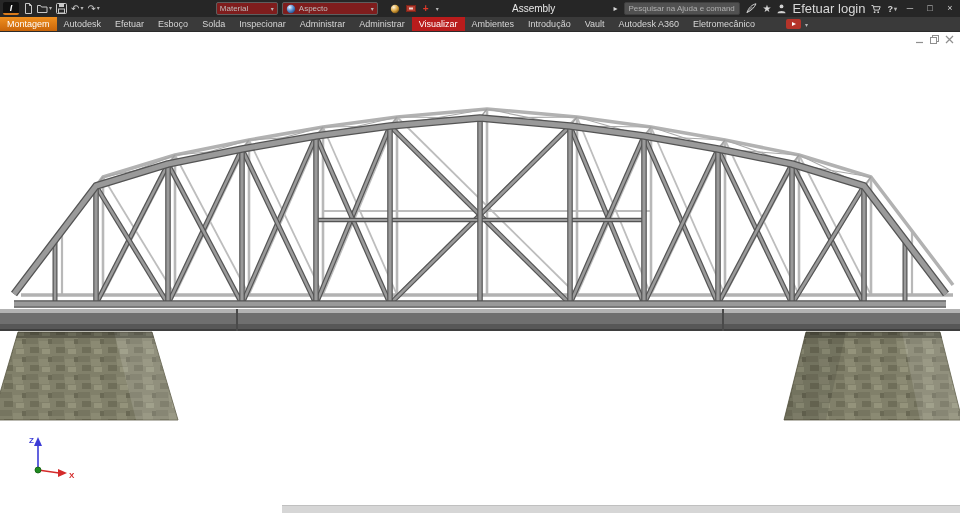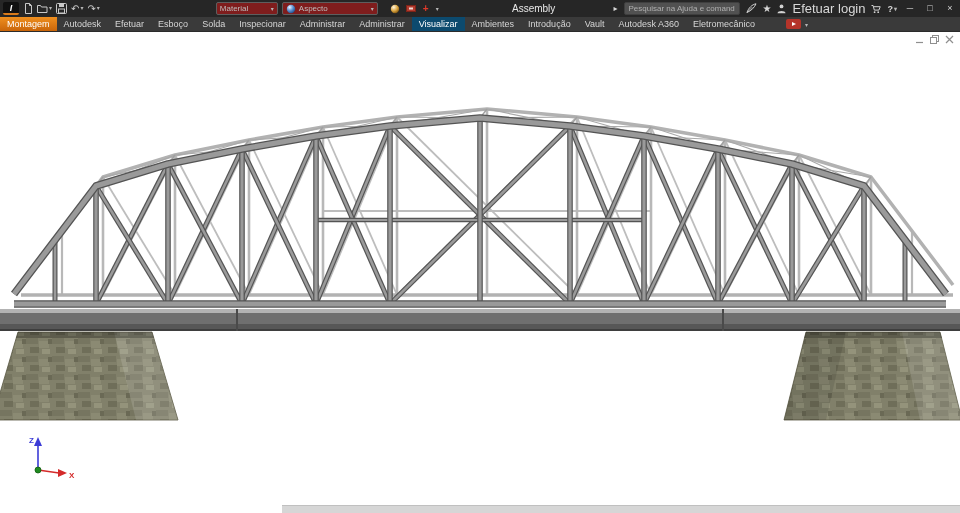--- a/index.html
+++ b/index.html
@@ -30,21 +30,21 @@
   .star{color:#d8d8d8;font-size:10px;line-height:13px;}
   .login{font-size:13px;color:#d8d8d8;white-space:nowrap;}
   .help{color:#d8d8d8;font-size:9px;font-weight:bold;display:flex;align-items:center;}
   .winbtn{width:14px;text-align:center;font-size:9px;color:#d2d2d2;line-height:17px;}
 
   
   .tabbar{position:absolute;top:17px;left:0;right:0;height:15px;background:#3a3a3a;display:flex;align-items:stretch;
           font-size:9px;color:#d6d6d6;border-bottom:1px solid #2b2b2b;box-sizing:border-box;}
   .tab{padding:0 7px;line-height:14px;white-space:nowrap;cursor:default;}
   .tab.file{background:linear-gradient(#ef8f1f,#c9650a);color:#fff;}
-  .tab.active{background:#0c4a6e;color:#fff;}
+  .tab.active{background:#b91c1c;color:#fff;}
   .yt{display:flex;align-items:center;gap:3px;margin-left:24px;}
   .yt-box{width:15px;height:10px;background:#b5342a;border-radius:2px;display:flex;align-items:center;justify-content:center;}
   .yt-play{width:0;height:0;border-left:4px solid #fff;border-top:2.5px solid transparent;border-bottom:2.5px solid transparent;}
 
   
   .viewport{position:absolute;top:32px;left:0;right:0;bottom:0;background:#fff;}
   .doc-controls{position:absolute;top:3px;right:6px;display:flex;gap:6px;z-index:5;}
   .doc-controls span{display:flex;align-items:center;}
   .bridge-svg{position:absolute;top:0;left:0;}
   .bottom-strip{position:absolute;bottom:0;left:282px;right:0;height:8px;background:#d6d6d6;

